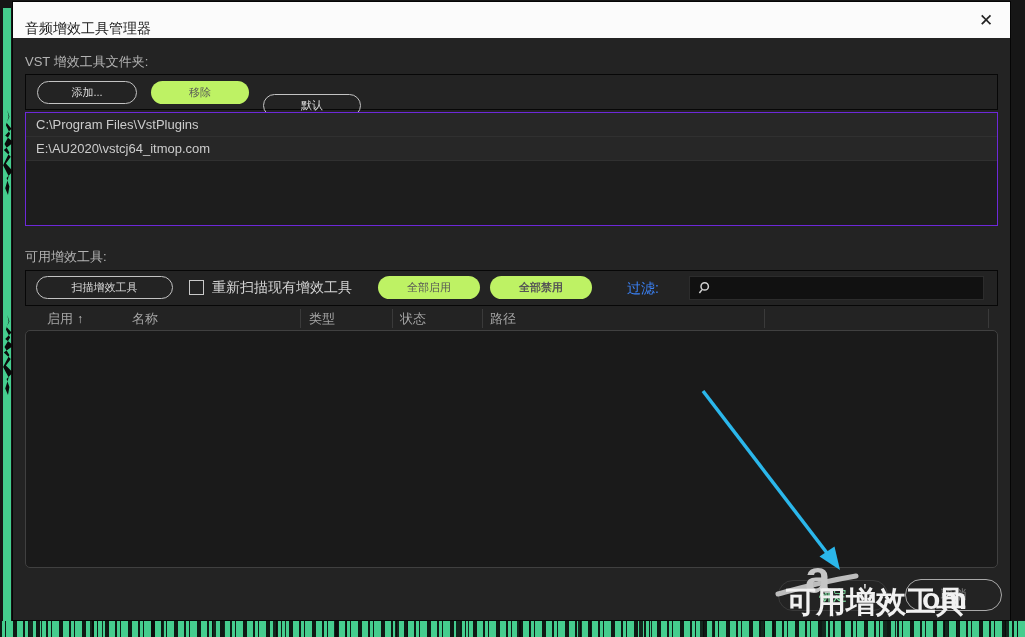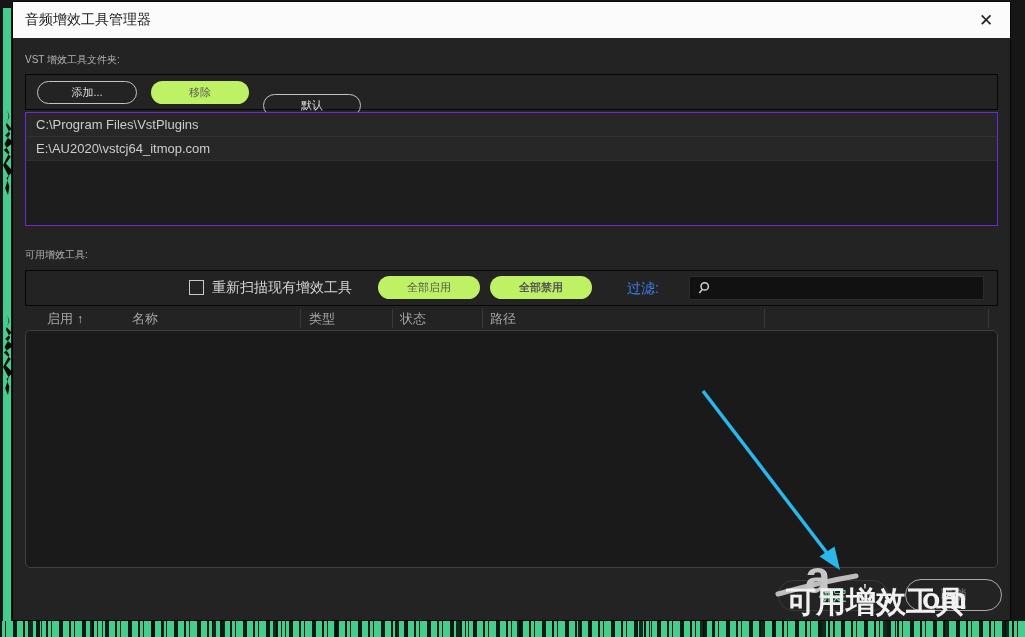--- a/index.html
+++ b/index.html
@@ -15,26 +15,26 @@
     background-image:
       repeating-linear-gradient(90deg, rgba(10,10,10,.92) 0 2px, transparent 2px 5px, rgba(10,10,10,.92) 5px 6px, transparent 6px 13px, rgba(10,10,10,.92) 13px 17px, transparent 17px 23px),
       repeating-linear-gradient(90deg, transparent 0 29px, rgba(10,10,10,.85) 29px 33px, transparent 33px 41px, rgba(10,10,10,.85) 41px 42px, transparent 42px 61px);
   }
   .wave-speck { position:absolute; background:#45cd8e; }
 
   
   .dialog { position:absolute; left:13px; top:2px; width:997px; height:618px;
             background:#232323; box-shadow:0 0 0 1px #050505; }
   .titlebar { position:absolute; left:0; top:0; width:100%; height:36px; background:#fbfbfb;
-              display:flex; align-items:center; }
+              display:flex; align-items:flex-end; }
   .titlebar .title { margin-left:12px; font-size:14px; color:#1b1b1b; }
   .close-btn { position:absolute; right:8px; top:0; width:32px; height:36px; display:flex;
                align-items:center; justify-content:center; font-size:17px; color:#222; cursor:pointer; }
 
-  .section-label { position:absolute; left:12px; font-size:10px; color:#b3b3b3; }
+  .section-label { position:absolute; left:12px; font-size:13px; color:#b3b3b3; }
 
   .toolbar { position:absolute; left:12px; width:973px; height:36px; border:1px solid #070707; }
   .tb1 { top:72px; display:flex; align-items:center; gap:14px; padding-left:11px; }
   .tb2 { top:268px; }
 
   .pill { height:23px; border:1.5px solid #c3c3c3; border-radius:12px; background:transparent;
           color:#dadada; font-size:11px; display:flex; align-items:center; justify-content:center;
           cursor:pointer; font-family:inherit; }
   .pill.disabled { border:none; background:#bef264; color:#565656; cursor:default; }
 
@@ -113,20 +113,21 @@
     </div>
 
     <div class="listbox">
       <div class="listrow">C:\Program Files\VstPlugins</div>
       <div class="listrow">E:\AU2020\vstcj64_itmop.com</div>
     </div>
 
     <div class="section-label" style="top:246px;">可用增效工具:</div>
 
     <div class="toolbar tb2">
+      <button class="pill scan">扫描增效工具</button>
       <span class="checkbox"></span>
       <span class="cb-label">重新扫描现有增效工具</span>
       <button class="pill disabled enable-all">全部启用</button>
       <button class="pill disabled disable-all">全部禁用</button>
       <span class="filter-label">过滤:</span>
       <div class="searchbox">
         <svg width="14" height="14" viewBox="0 0 14 14">
           <circle cx="6.7" cy="5.4" r="3.7" fill="none" stroke="#d2d2d2" stroke-width="1.5"></circle>
           <line x1="4" y1="8.6" x2="1.4" y2="12" stroke="#d2d2d2" stroke-width="1.5"></line>
         </svg>

